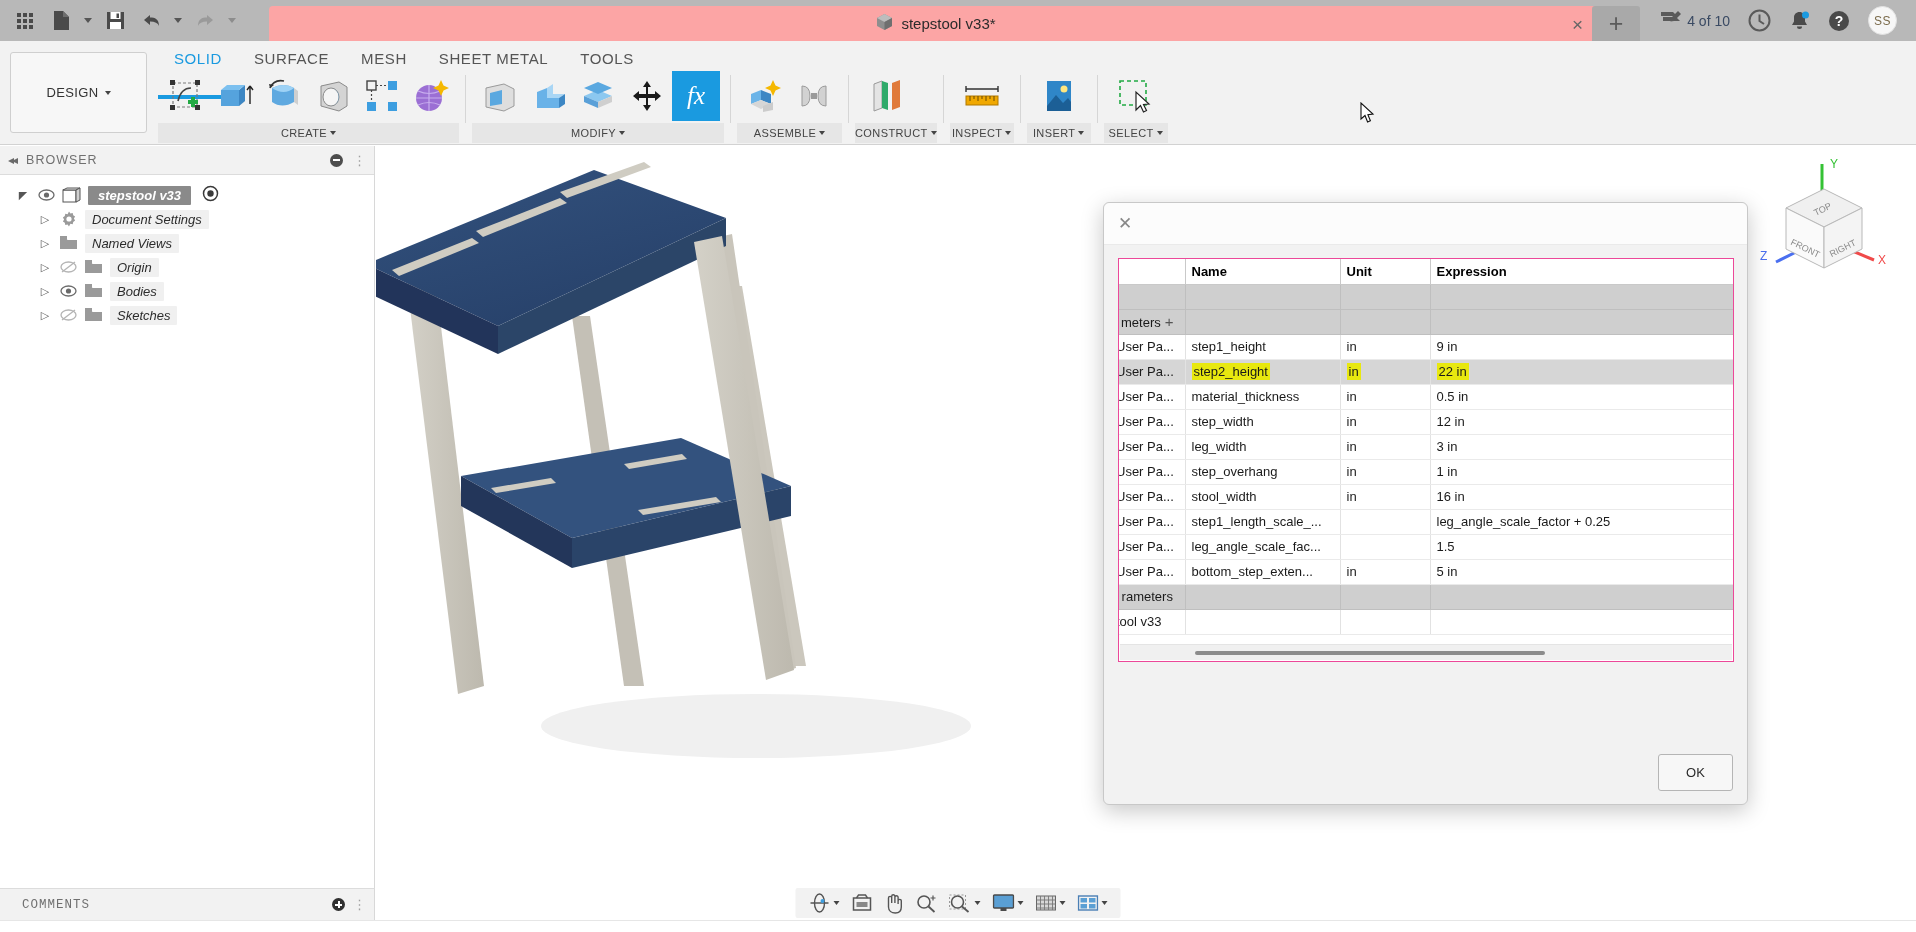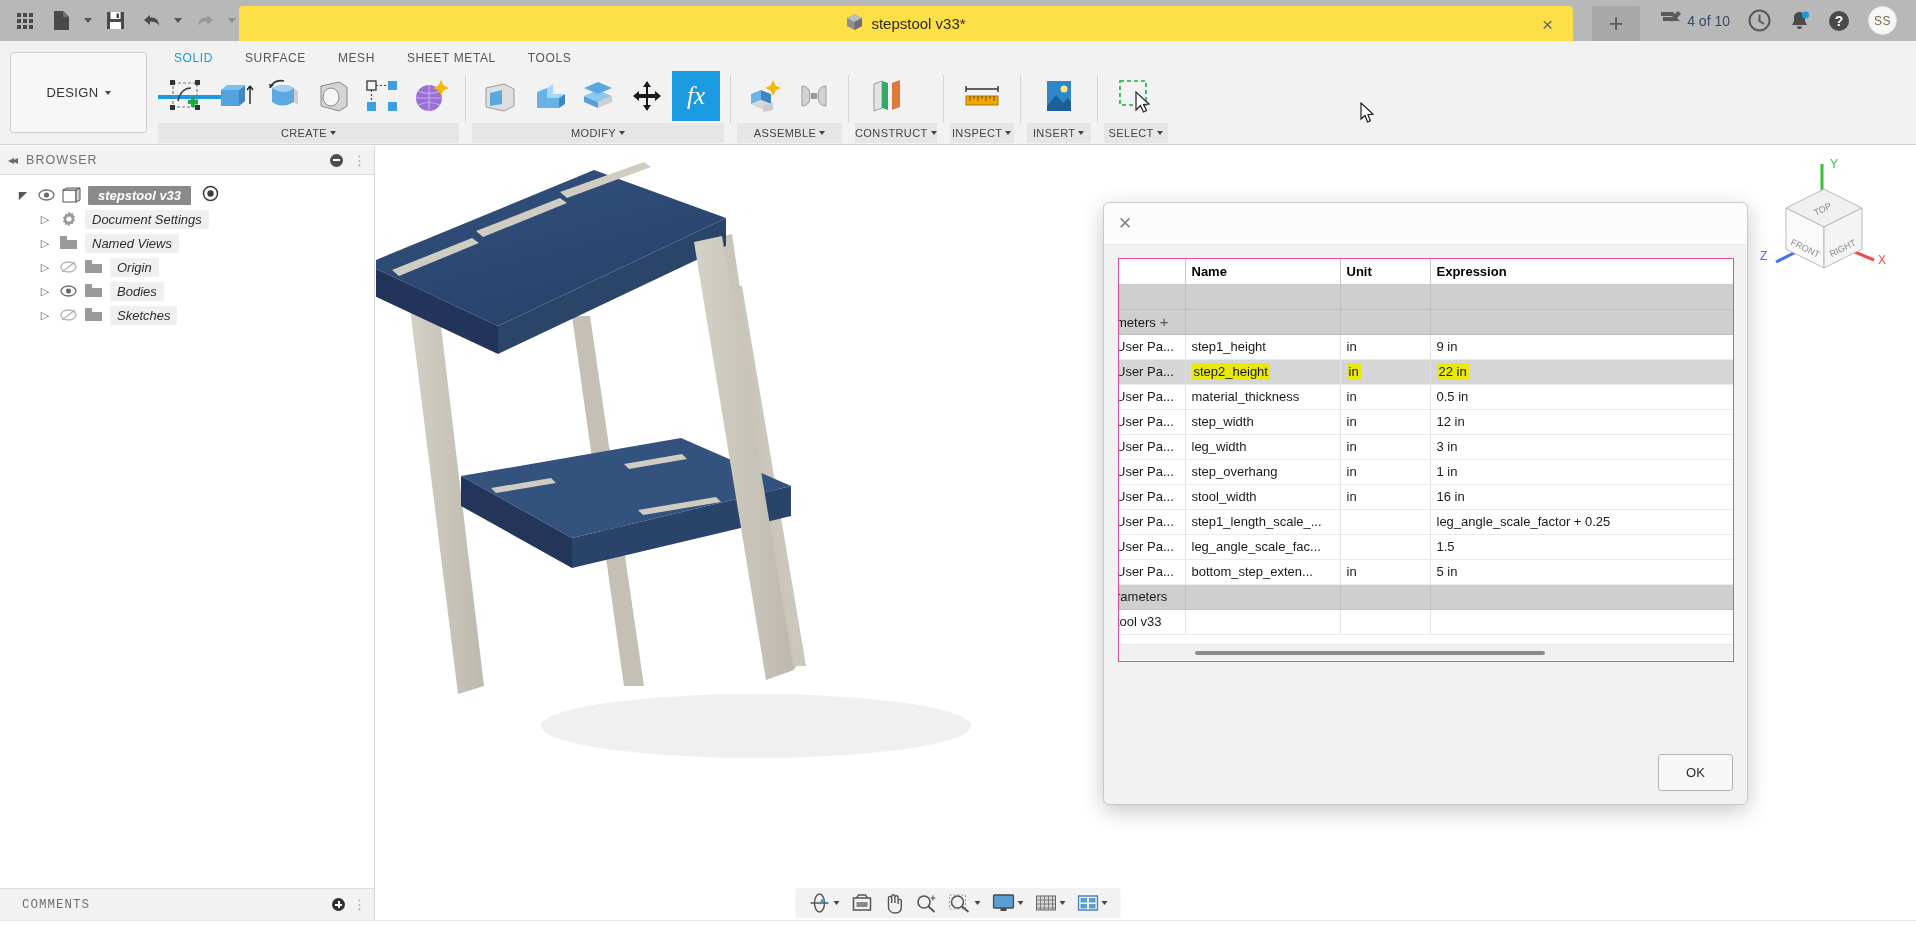--- a/index.html
+++ b/index.html
@@ -23,22 +23,22 @@
     width: 34px; height: 34px; display: flex; align-items: center; justify-content: center;
     color: #4a4a4a;
   }
   .qat-btn.small { width: 16px; }
   .grid-icon { display: grid; grid-template-columns: repeat(3,4px); grid-template-rows: repeat(3,4px); gap: 2px; }
   .grid-icon i { background: #4a4a4a; display: block; width: 4px; height: 4px; }
   .caret { width: 0; height: 0; border-left: 4px solid transparent; border-right: 4px solid transparent; border-top: 5px solid #555; }
   .caret.light { border-top-color: #8d8d8d; }
 
   .tab-active {
-    position: absolute; left: 239px; top: 6px; width: 1334px; height: 35px;
-    background: #fde047; border-radius: 4px 4px 0 0;
+    position: absolute; left: 269px; top: 6px; width: 1334px; height: 35px;
+    background: #fca5a5; border-radius: 4px 4px 0 0;
     display: flex; align-items: center; justify-content: center;
   }
   .tab-title { display: flex; align-items: center; gap: 8px; font-size: 15px; color: #2b2b2b; }
   .cube-glyph { display: inline-block; }
   .tab-close {
     position: absolute; right: 20px; top: 50%; transform: translateY(-50%);
     font-size: 19px; color: #666; line-height: 1;
   }
   .tab-plus {
     position: absolute; left: 1592px; top: 6px; width: 48px; height: 35px;
@@ -65,21 +65,21 @@
   }
   .design-box {
     position: absolute; left: 10px; top: 11px; width: 137px; height: 81px;
     border: 1px solid #cfcfcf; background: #f7f7f7; border-radius: 3px;
     display: flex; align-items: center; justify-content: center; gap: 6px;
   }
   .design-lbl { font-size: 13px; color: #333; letter-spacing: .4px; }
 
   .ribtabs { position: absolute; left: 158px; top: 6px; display: flex; gap: 0; }
   .ribtab {
-    font-size: 12px; color: #555; letter-spacing: .6px;
+    font-size: 15px; color: #555; letter-spacing: .6px;
     padding: 0 16px; height: 22px; display: flex; align-items: center; white-space: nowrap;
   }
   .ribtab.active { color: #1a9ae0; }
 
   .panels { position: absolute; left: 158px; top: 30px; display: flex; height: 74px; }
   .panel { display: flex; flex-direction: column; position: relative; }
   .panel-row { display: flex; align-items: flex-start; gap: 1px; height: 52px; padding: 0 4px; }
   .panel-lbl {
     font-size: 11px; color: #444; text-align: center; letter-spacing: .4px;
     display: flex; align-items: center; justify-content: center; gap: 3px;
@@ -182,21 +182,21 @@
   table.params th {
     text-align: left; font-size: 13px; font-weight: bold; color: #000;
     padding: 4px 6px; height: 25px; background: #fff;
     border-right: 1px solid #c9c9c9; border-bottom: 1px solid #c9c9c9;
   }
   table.params td {
     padding: 3px 6px; height: 25px; background: #fff;
     border-right: 1px solid #e2e2e2; border-bottom: 1px solid #eaeaea;
     white-space: nowrap; overflow: hidden;
   }
-  tr.group td { background: #cfcfcf; border-bottom: 1px solid #bfbfbf; border-right: 1px solid #bfbfbf; }
+  tr.group td { background: #cfcfcf; border-bottom: 1px solid #bfbfbf; border-right: 1px solid #bfbfbf; text-align: center; }
   tr.blank td { background: #cfcfcf; border-bottom: 1px solid #bfbfbf; border-right: 1px solid #bfbfbf; }
   tr.sel td { background: #d6d6d6; }
   td.clip { padding-left: 0; text-indent: -9px; }
   .plus-sm { color: #555; font-size: 15px; margin-left: 4px; }
   .hl { background: #e8e80f; padding: 1px 2px; }
   .hscroll {
     position: absolute; left: 1px; bottom: 1px; width: 612px; height: 16px;
     background: #f0f0f0; border-top: 1px solid #e4e4e4;
   }
   .hscroll i { position: absolute; left: 75px; top: 6px; width: 350px; height: 4px; background: #8c8c8c; border-radius: 2px; }

